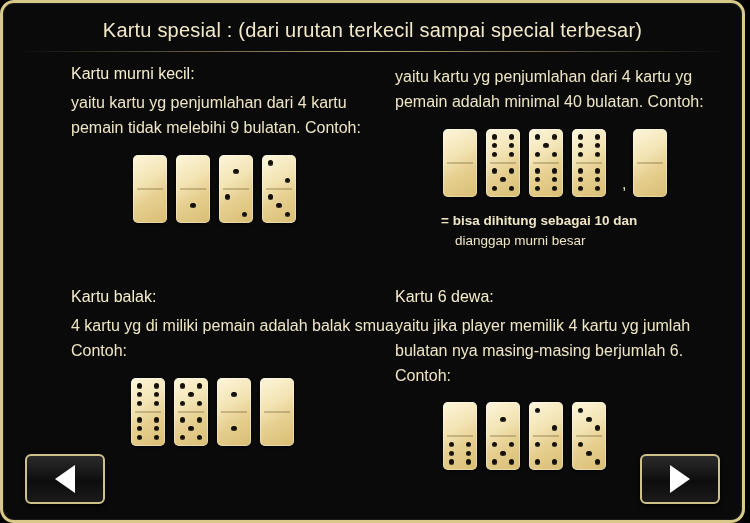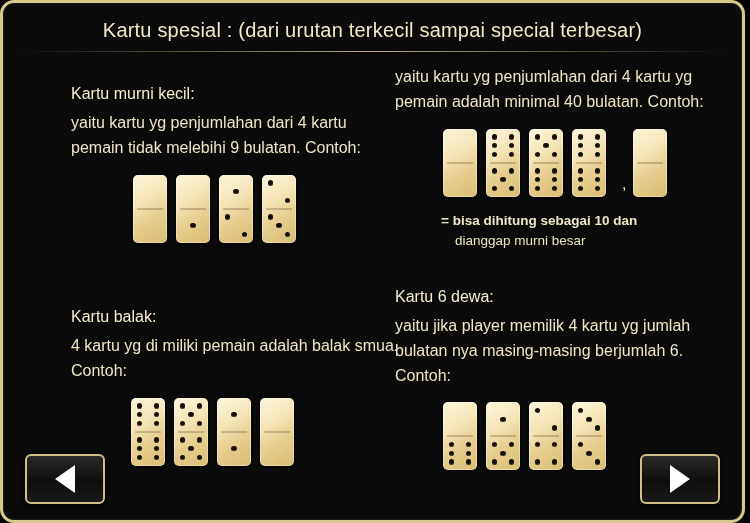--- a/index.html
+++ b/index.html
@@ -43,21 +43,21 @@
   }
   .divider {
     position: absolute;
     left: 14px;
     right: 14px;
     top: 48px;
     height: 1px;
     background: linear-gradient(to right, rgba(216,201,138,0.0), rgba(216,201,138,0.85), rgba(216,201,138,0.0));
   }
   .col { position: absolute; color: #f2e9c8; }
-  .col-left { left: 68px; width: 330px; margin-top: 20px; }
+  .col-left { left: 68px; width: 330px; }
   .col-right { left: 392px; width: 340px; }
   .row-top { top: 62px; }
   .row-bottom { top: 285px; }
   .sec-title {
     font-size: 16px;
     margin: 0 0 8px 0;
     color: #f6eecd;
   }
   .sec-body {
     font-size: 16px;

